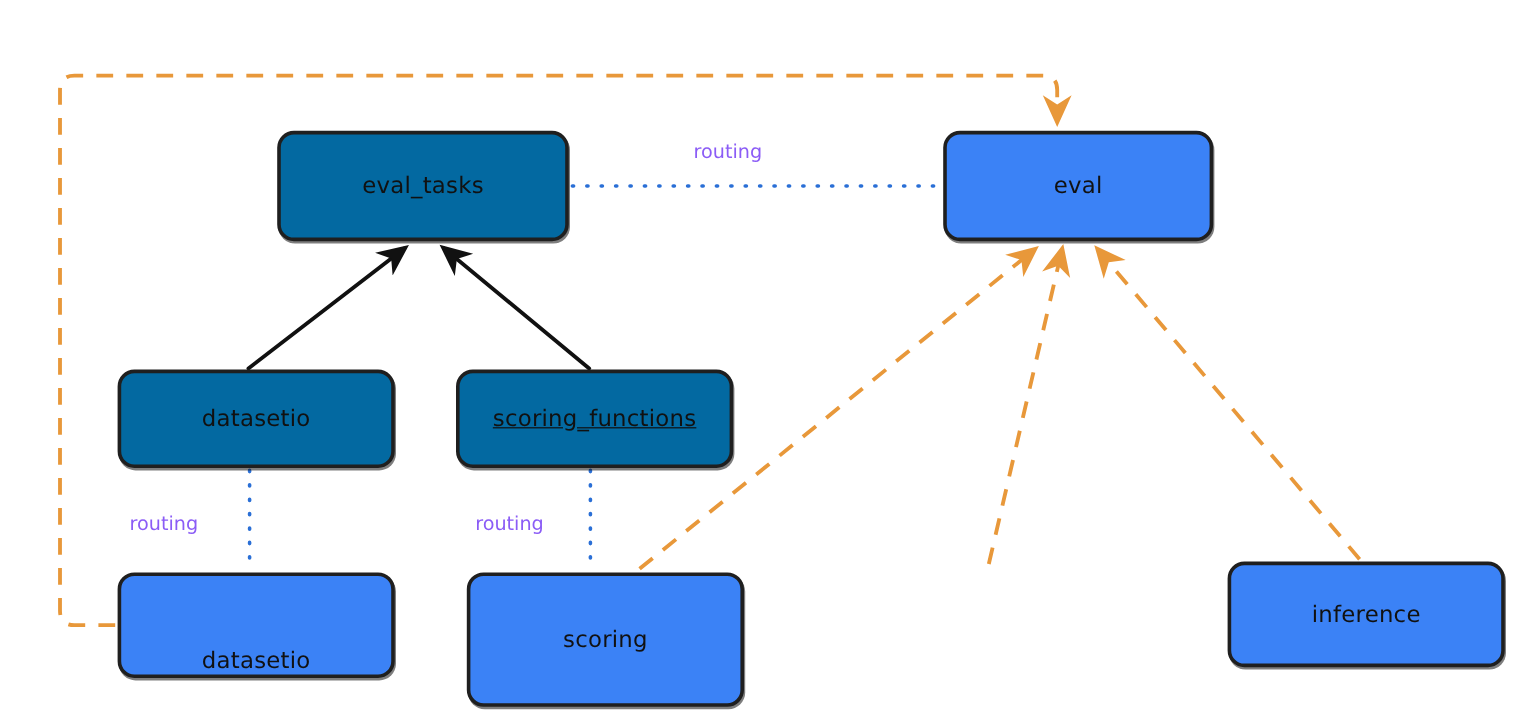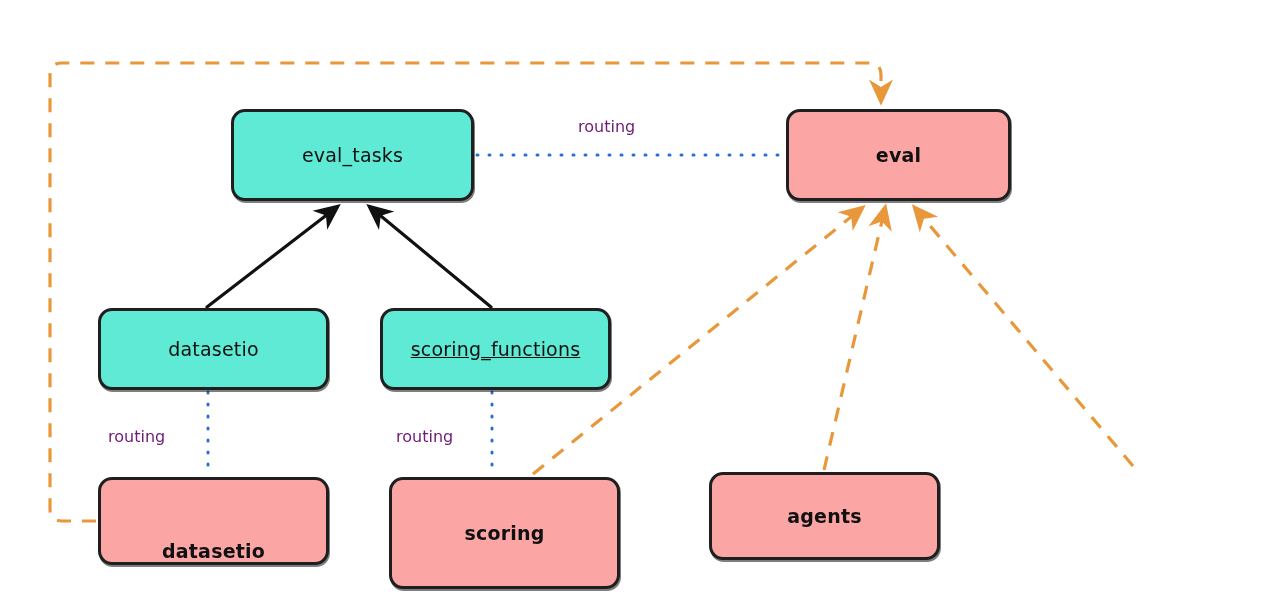--- a/index.html
+++ b/index.html
@@ -34,31 +34,30 @@
     justify-content: center;
     text-align: center;
     font-family: "DejaVu Sans", sans-serif;
     font-size: 19px;
     color: #111111;
     letter-spacing: 0.2px;
     box-shadow: 1px 2px 0 rgba(20,20,20,0.55);
     z-index: 3;
   }
   .node.blue {
-    background: #5eead4;
+    background: #0369a1;
   }
   .node.green {
-    background: #fca5a5;
-    font-weight: bold;
+    background: #3b82f6;
   }
   .edge-label {
     position: absolute;
     font-family: "DejaVu Sans", sans-serif;
     font-size: 16px;
-    color: #701a75;
+    color: #8b5cf6;
     z-index: 4;
     white-space: nowrap;
   }
 </style>
 </head>
 <body>
 
 <div id="canvas">
 
   <svg id="edges" viewBox="0 0 1280 596" xmlns="http://www.w3.org/2000/svg">
@@ -107,24 +106,24 @@
   </div>
 
   <div class="node green" style="left:98px; top:477px; width:231px; height:88px;align-items:flex-end;">
     <span>datasetio</span>
   </div>
 
   <div class="node green" style="left:389px; top:477px; width:231px; height:112px;">
     <span>scoring</span>
   </div>
 
-  <div class="node green" style="left:709px; top:472px; width:231px; height:88px;">
-    <span>agents</span>
+
+  <div class="node green" style="left:1023px; top:468px; width:231px; height:88px;">
+    <span>inference</span>
   </div>
-
 
   <div class="edge-label" style="left:578px; top:117px;">routing</div>
 
   <div class="edge-label" style="left:108px; top:427px;">routing</div>
 
   <div class="edge-label" style="left:396px; top:427px;">routing</div>
 
 </div>
 
 </body></html>

